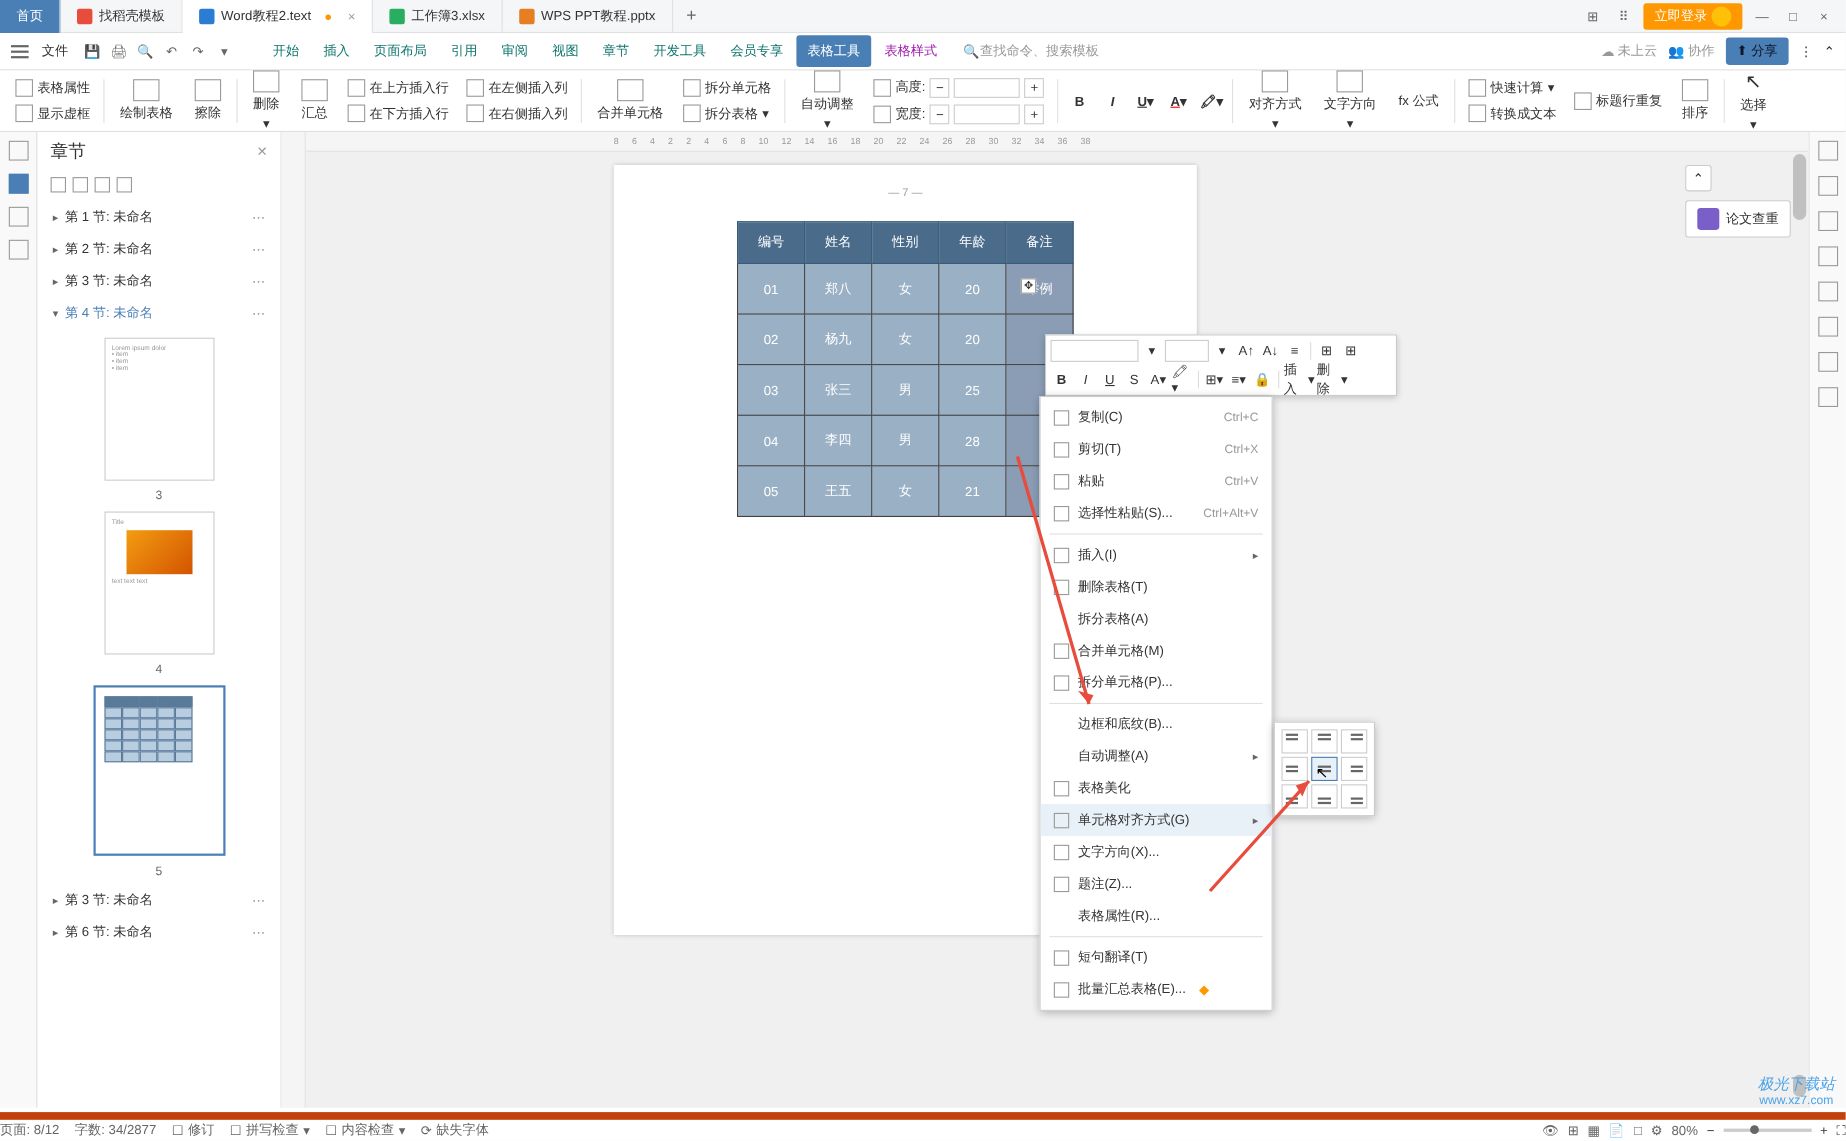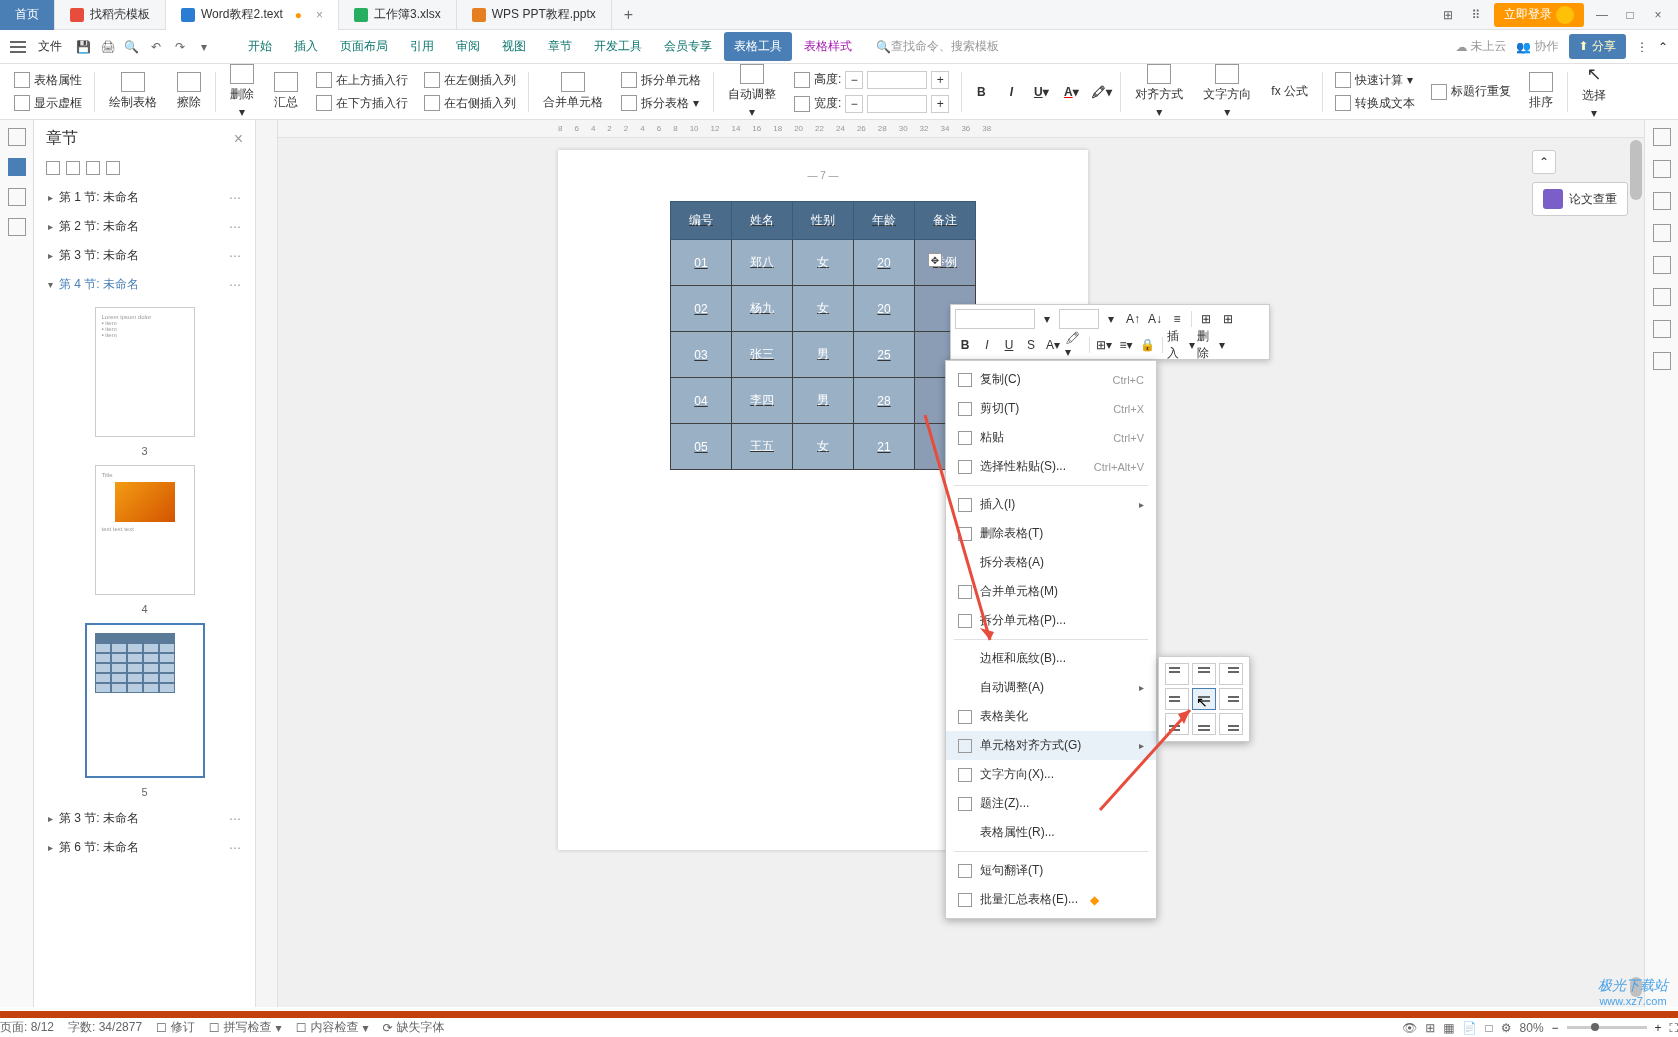--- a/index.html
+++ b/index.html
@@ -28,21 +28,21 @@
 .menu-icon span { height: 2px; background: #666; }
 .file-btn { padding: 0 8px; }
 .qat-icon { width: 20px; height: 20px; display: flex; align-items: center; justify-content: center; color: #666; }
 .menu-tabs { display: flex; margin-left: 20px; gap: 2px; }
 .menu-tab { padding: 6px 10px; cursor: pointer; color: #0f766e; }
 .menu-tab.active { background: #4a7fb5; color: #fff; border-radius: 3px; }
 .menu-tab.link { color: #a21caf; }
 .search-box { margin-left: 10px; display: flex; align-items: center; color: #999; }
 .toolbar-right { margin-left: auto; display: flex; align-items: center; gap: 10px; }
 .cloud-btn { color: #999; display: flex; align-items: center; gap: 3px; }
-.share-btn { background: #4a7fb5; color: #fef9c3; padding: 4px 10px; border-radius: 3px; }
+.share-btn { background: #4a7fb5; color: #0f172a; padding: 4px 10px; border-radius: 3px; }
 
 
 .ribbon { height: 56px; display: flex; align-items: center; padding: 0 10px; border-bottom: 1px solid #e0e0e0; gap: 8px; }
 .ribbon-group { display: flex; flex-direction: column; gap: 2px; }
 .ribbon-btn { display: flex; align-items: center; gap: 4px; color: #333; padding: 2px 4px; }
 .ribbon-icon { width: 16px; height: 16px; border: 1px solid #999; display: inline-block; }
 .ribbon-sep { width: 1px; height: 40px; background: #e0e0e0; }
 .ribbon-large { display: flex; flex-direction: column; align-items: center; gap: 2px; padding: 0 6px; }
 .ribbon-large-icon { width: 24px; height: 20px; border: 1px solid #999; }
 .dim-input { width: 60px; height: 18px; border: 1px solid #ccc; }
@@ -76,21 +76,21 @@
 .thumb-table-cell.hdr { background: #5a7a9a; }
 
 .ruler-area { width: 22px; background: #f5f5f5; border-right: 1px solid #e0e0e0; position: relative; }
 .ruler-area.vert { display: flex; flex-direction: column; align-items: center; font-size: 8px; color: #999; padding-top: 20px; }
 
 .doc-area { flex: 1; background: #f0f0f0; position: relative; overflow: hidden; }
 .h-ruler { height: 18px; background: #f5f5f5; border-bottom: 1px solid #e0e0e0; font-size: 8px; color: #999; padding-left: 280px; display: flex; gap: 12px; align-items: center; }
 .doc-page { position: absolute; left: 280px; top: 30px; width: 530px; background: #fff; box-shadow: 0 0 4px rgba(0,0,0,0.2); padding: 20px; min-height: 700px; }
 .page-num { text-align: center; color: #999; font-size: 10px; margin-bottom: 20px; }
 
-.data-table { border-collapse: collapse; margin: 12px auto; text-decoration: underline; }
+.data-table { border-collapse: collapse; margin: 12px auto; }
 .data-table th { background: #4a6b8a; color: #fff; padding: 10px 18px; font-weight: normal; border: 1px solid #3a5a7a; }
 .data-table td { background: #6a8aaa; color: #fff; padding: 14px 18px; border: 1px solid #404040; text-align: center; min-width: 55px; }
 .data-table td.sel { background: #9ab0c5; }
 .data-table td.last-col { background: #8a9db5; }
 .table-anchor { position: absolute; left: 370px; top: 103px; width: 14px; height: 14px; border: 1px solid #999; background: #fff; display: flex; align-items: center; justify-content: center; font-size: 10px; }
 .table-add { position: absolute; left: 540px; top: 415px; width: 16px; height: 14px; border: 1px solid #ccc; background: #fff; text-align: center; font-size: 10px; color: #999; }
 
 
 .side-panel { position: absolute; right: 50px; top: 150px; }
 .side-toggle { width: 24px; height: 24px; border: 1px solid #ccc; border-radius: 3px; display: flex; align-items: center; justify-content: center; margin-bottom: 8px; background: #fff; }

